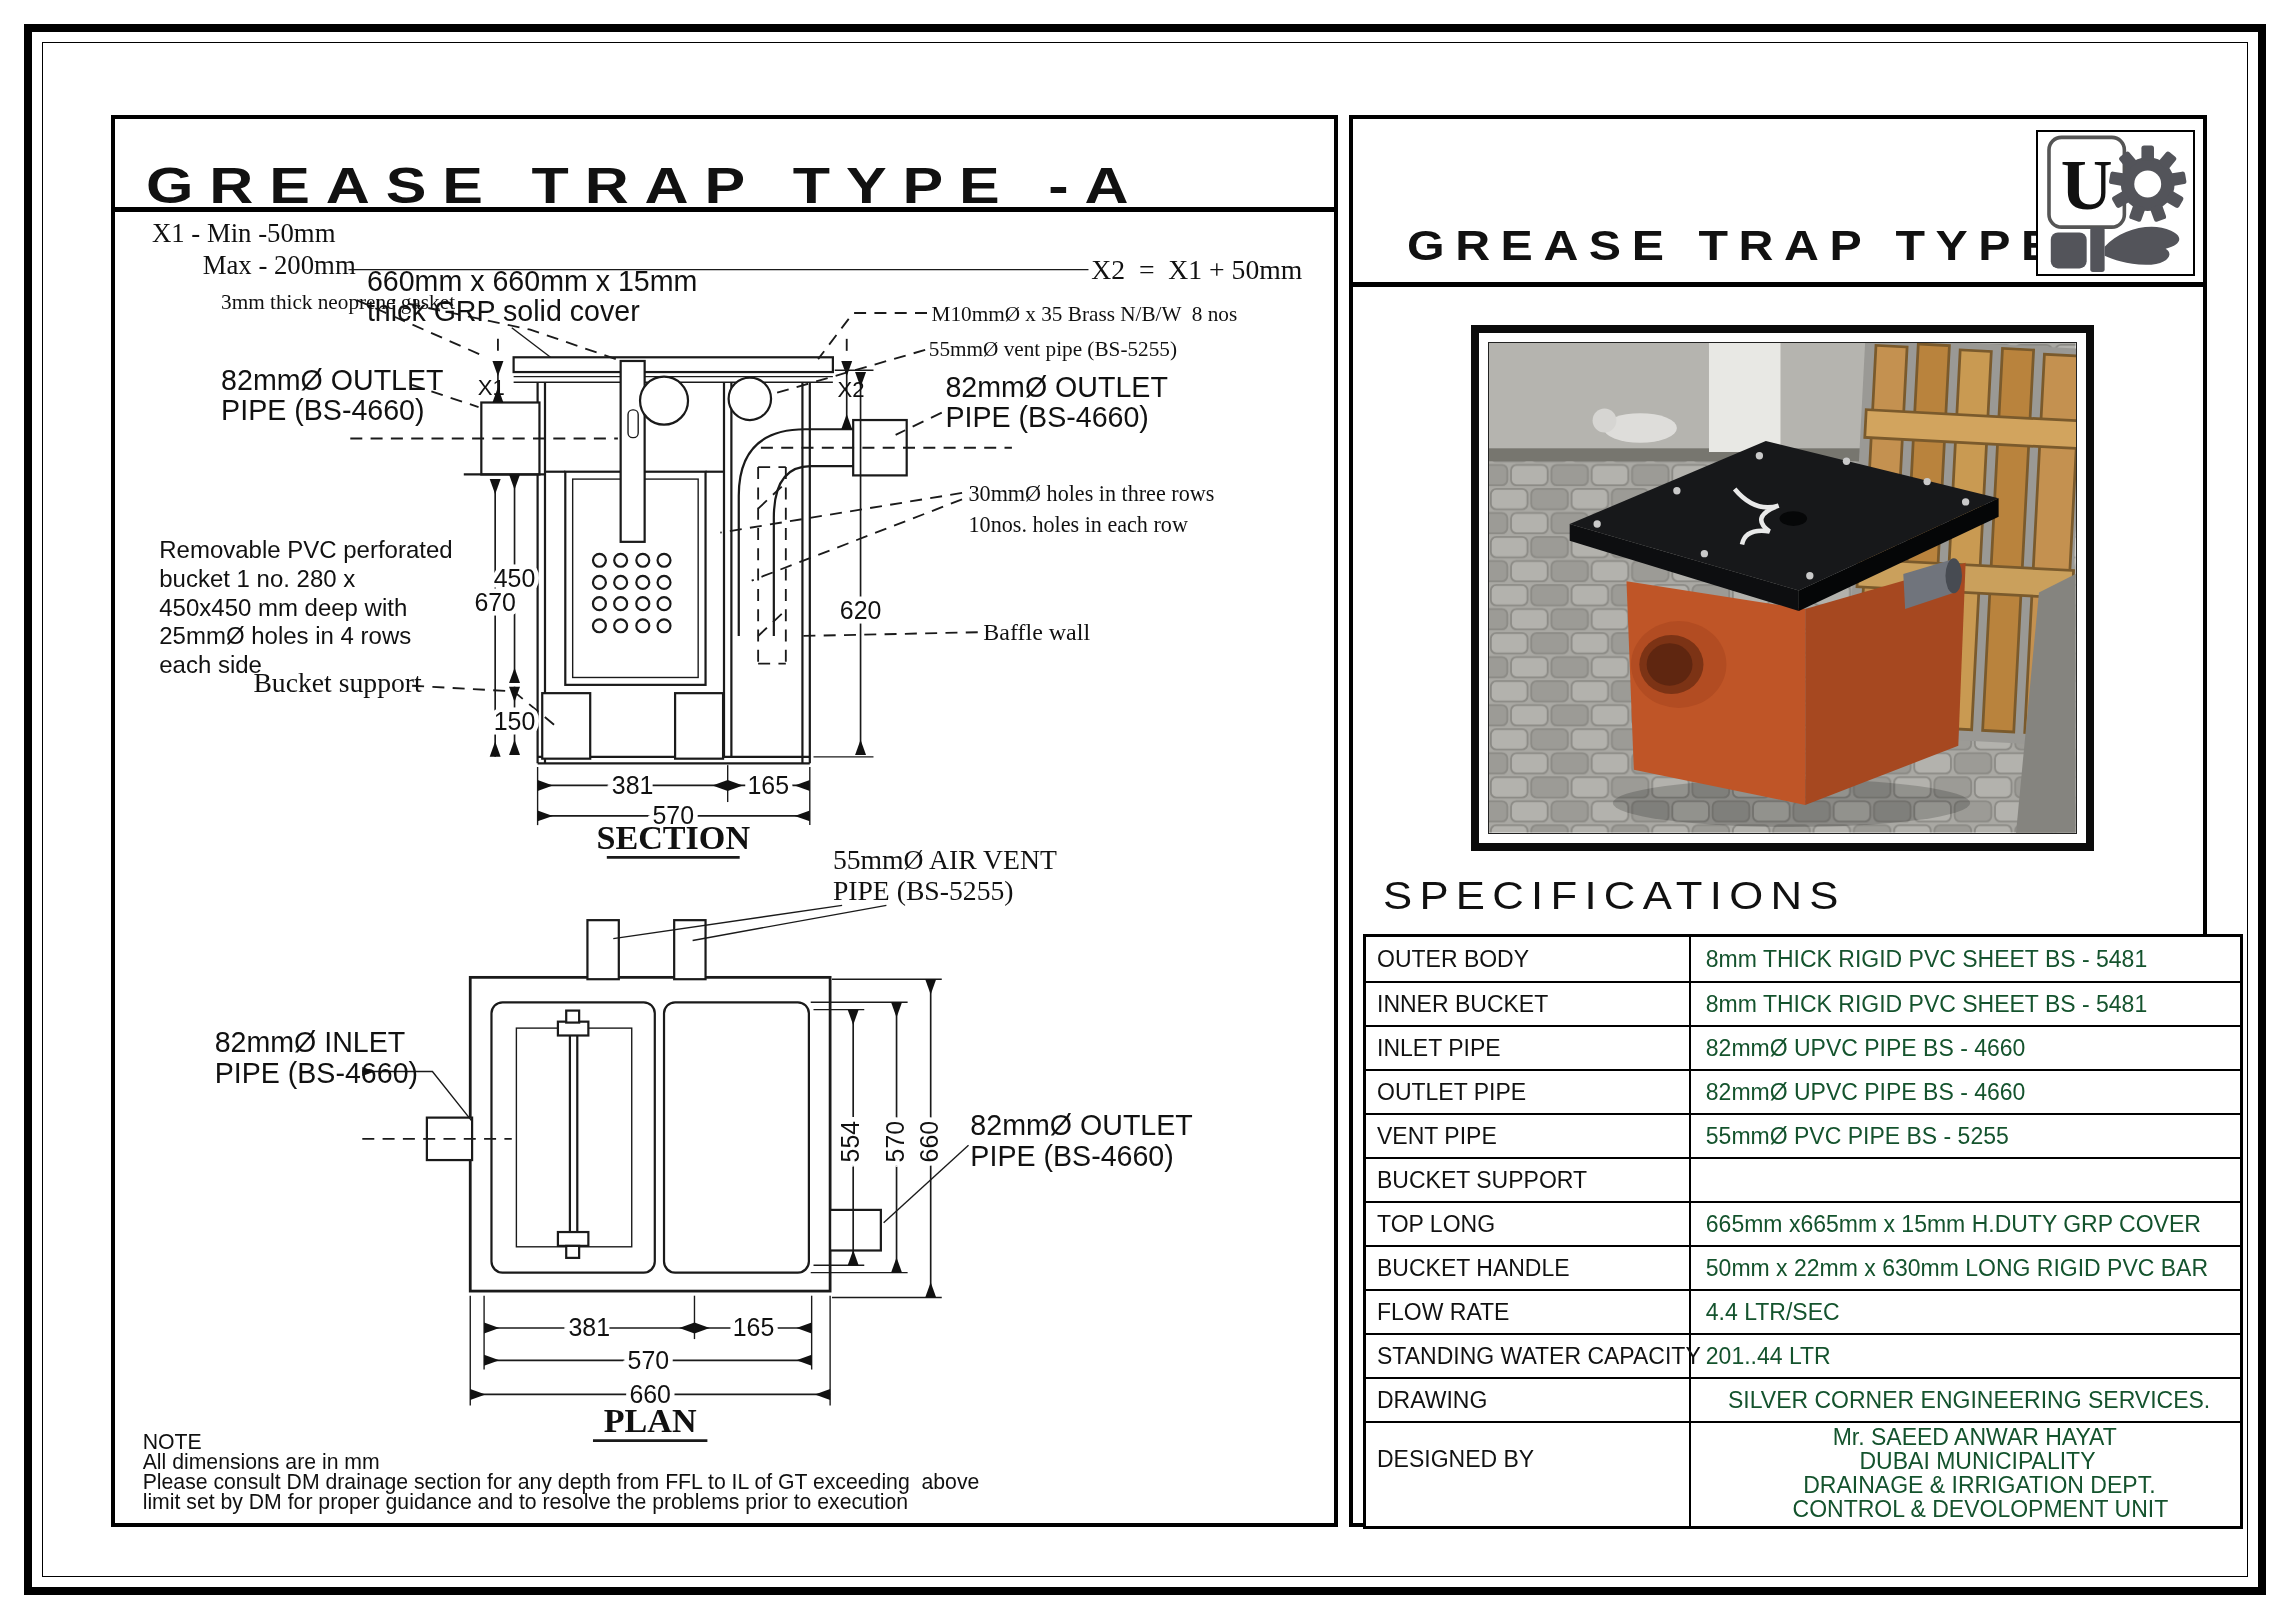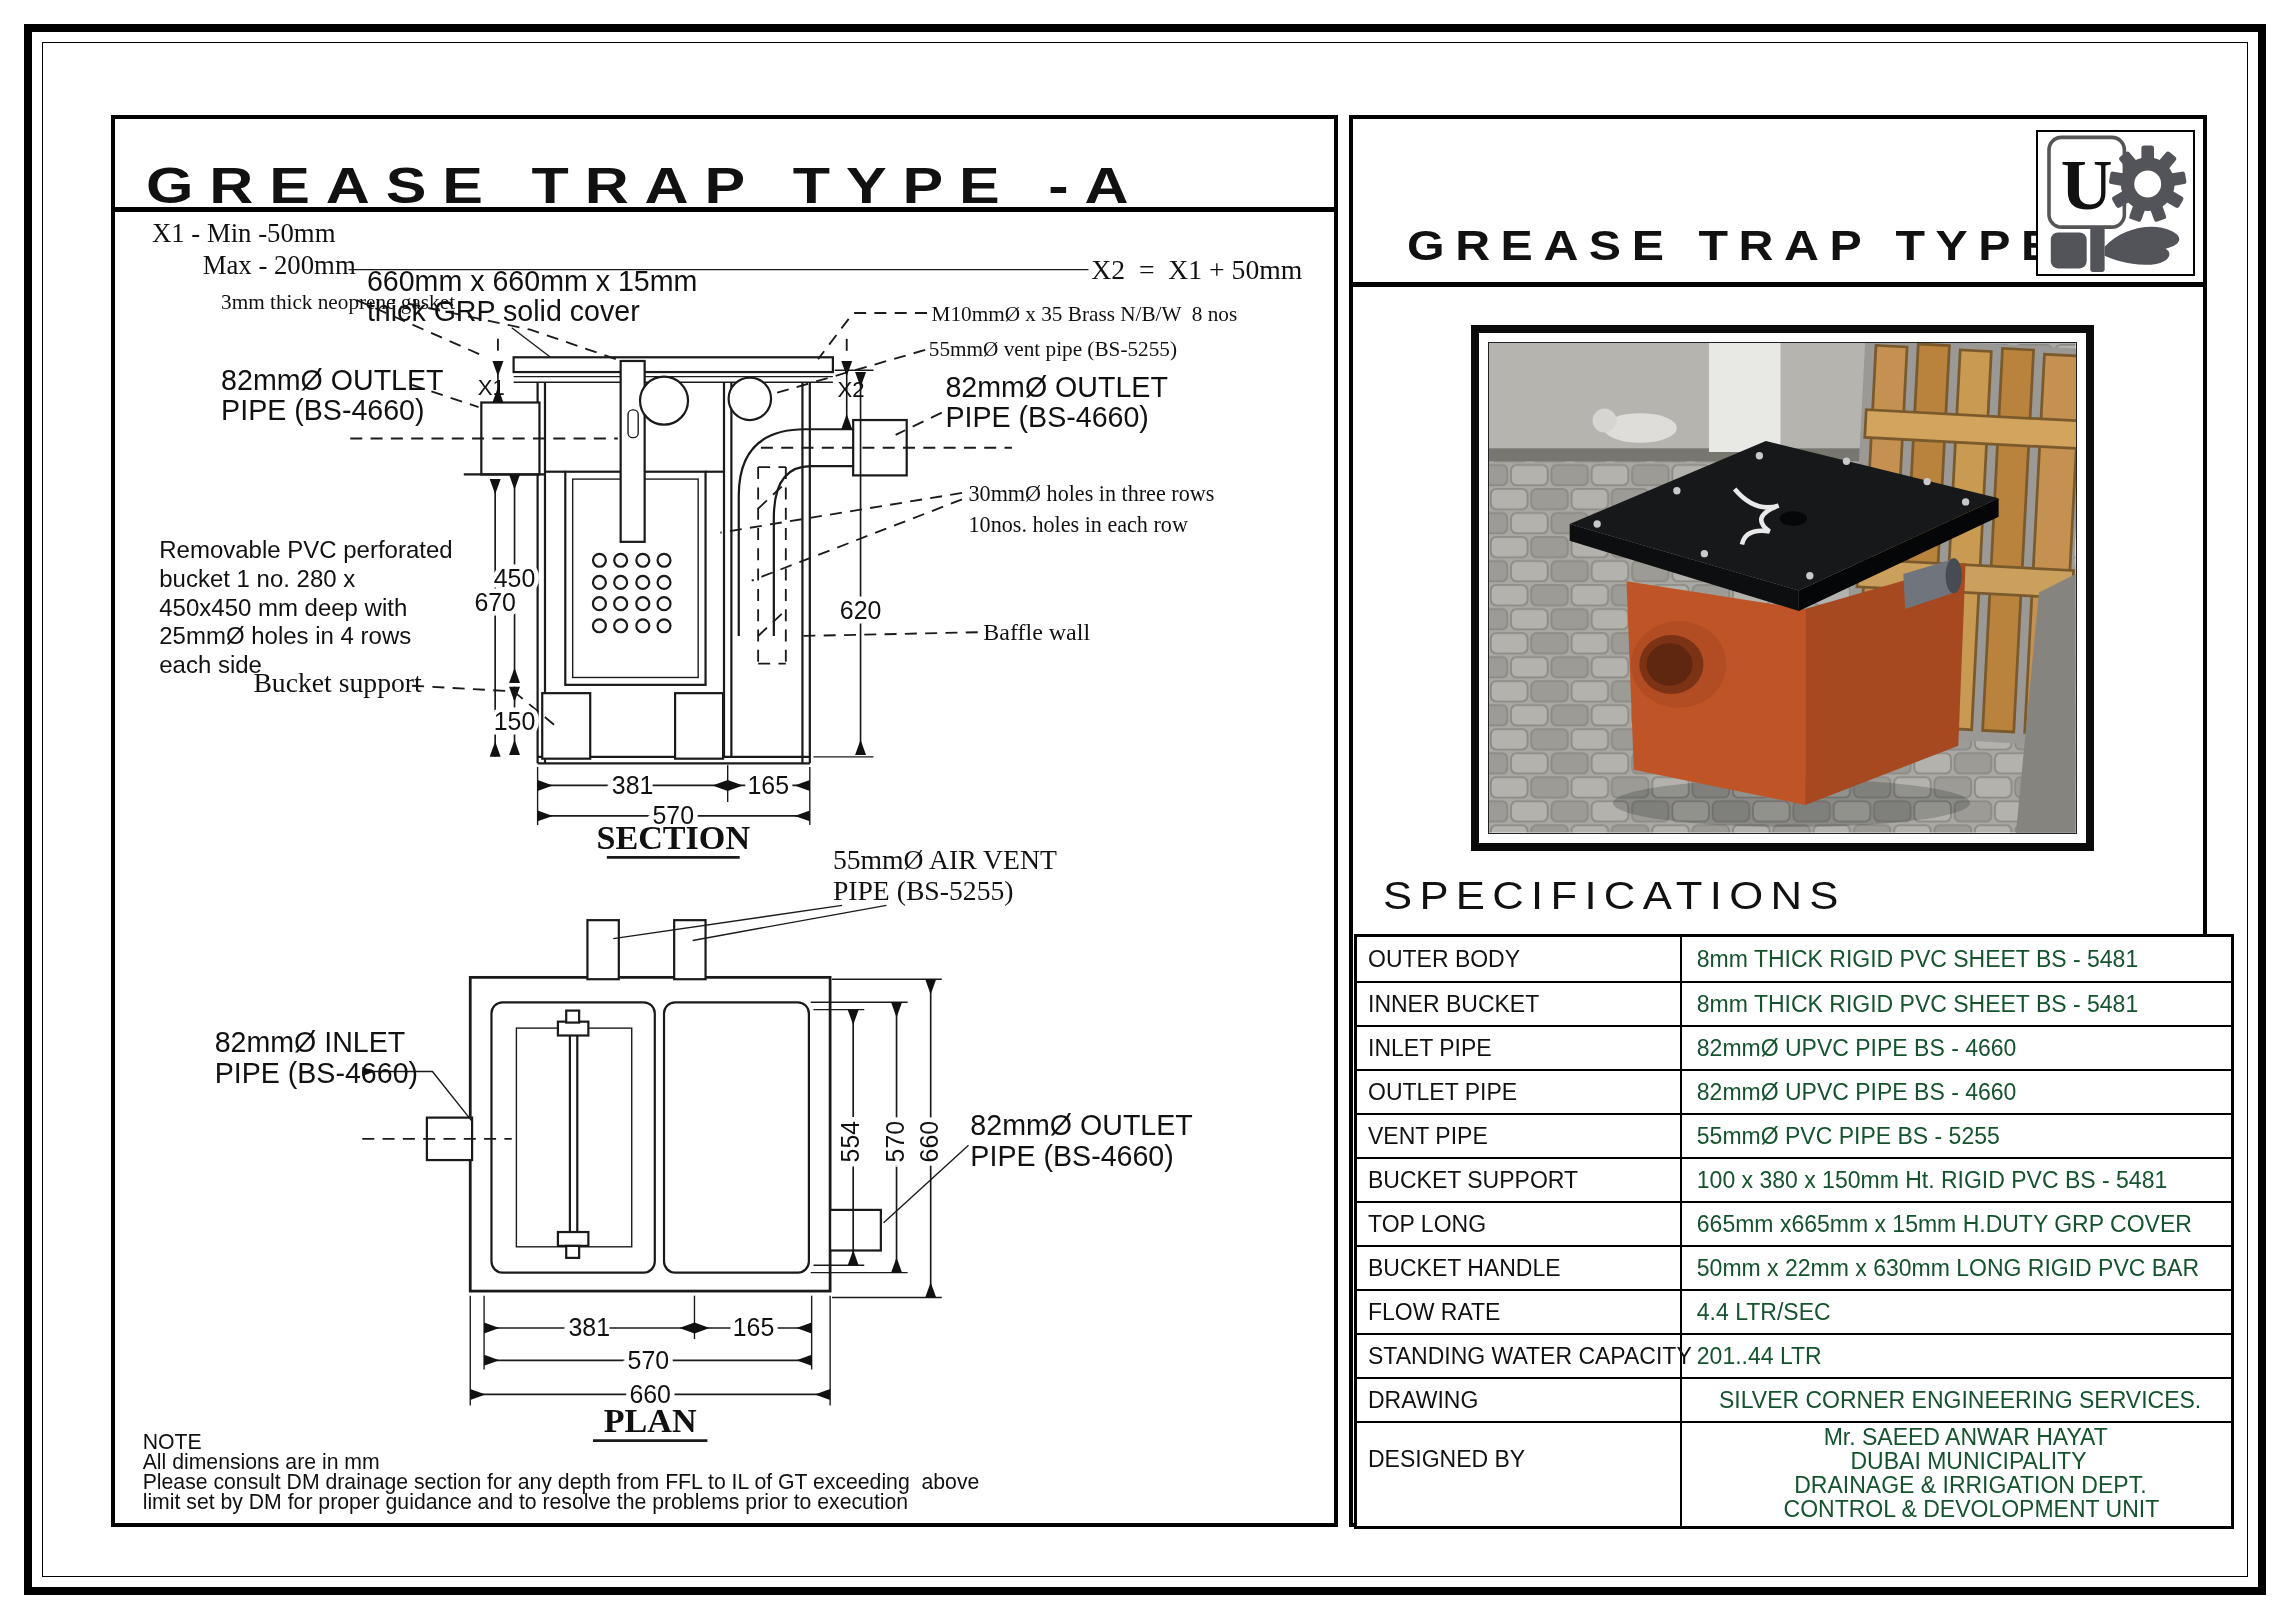--- a/index.html
+++ b/index.html
@@ -16,21 +16,21 @@
   .rp-titlebar{position:absolute;left:0;top:0;width:100%;height:168px;border-bottom:5.5px solid #000}
   .rp-title{position:absolute;left:54px;top:103px;font-size:42px;font-weight:600;letter-spacing:9.2px;
             color:#111;transform:scaleX(1.15);transform-origin:left center;white-space:nowrap}
   .logo-box{position:absolute;left:683px;top:11px;width:159px;height:146px;border:2.8px solid #000;background:#fff}
   .photo-frame{position:absolute;left:118px;top:206px;width:623px;height:526px;border:8.3px solid #0b0b0b;
                background:#fff;padding:9.2px}
   .photo-inner{width:100%;height:100%;border:1.8px solid #222}
   .photo-inner svg{display:block;width:100%;height:100%}
   .spec-heading{position:absolute;left:30px;top:755px;font-size:39px;font-weight:500;letter-spacing:6.5px;
                 color:#111;transform:scaleX(1.12);transform-origin:left center;white-space:nowrap}
-  .spec-table{position:absolute;left:1px;top:815px;width:880px;border:3.7px solid #000;background:#fff}
+  .spec-table{position:absolute;left:10px;top:815px;width:880px;border:3.7px solid #000;background:#fff}
   .spec-row{display:flex;height:44px;border-top:2.8px solid #000}
   .spec-row:first-child{border-top:none}
   .spec-row .lbl{width:325px;border-right:2.8px solid #000;display:flex;align-items:center;
                  padding-left:11px;font-size:23px;color:#111;white-space:nowrap}
   .spec-row .val{flex:1;display:flex;align-items:center;padding-left:14.8px;font-size:23px;color:#14532d;white-space:nowrap}
   .spec-row.tall{height:105px}
   .spec-row.tall .lbl{align-items:flex-start;padding-top:23px}
   .spec-row.tall .val{flex-direction:column;align-items:center;justify-content:flex-start;padding-top:2px}
   .spec-row.tall .val div{line-height:24px}
   
@@ -372,21 +372,20 @@
       <div class="spec-row">
         <div class="lbl">OUTLET PIPE</div>
         <div class="val">82mmØ UPVC PIPE BS - 4660</div>
       </div>
       <div class="spec-row">
         <div class="lbl">VENT PIPE</div>
         <div class="val">55mmØ PVC PIPE BS - 5255</div>
       </div>
       <div class="spec-row">
         <div class="lbl">BUCKET SUPPORT</div>
-        <div class="val">100 x 380 x 150mm Ht. RIGID PVC BS - 5481</div>
       </div>
       <div class="spec-row">
         <div class="lbl">TOP LONG</div>
         <div class="val">665mm x665mm x 15mm H.DUTY GRP COVER</div>
       </div>
       <div class="spec-row">
         <div class="lbl">BUCKET HANDLE</div>
         <div class="val">50mm x 22mm x 630mm LONG RIGID PVC BAR</div>
       </div>
       <div class="spec-row">

